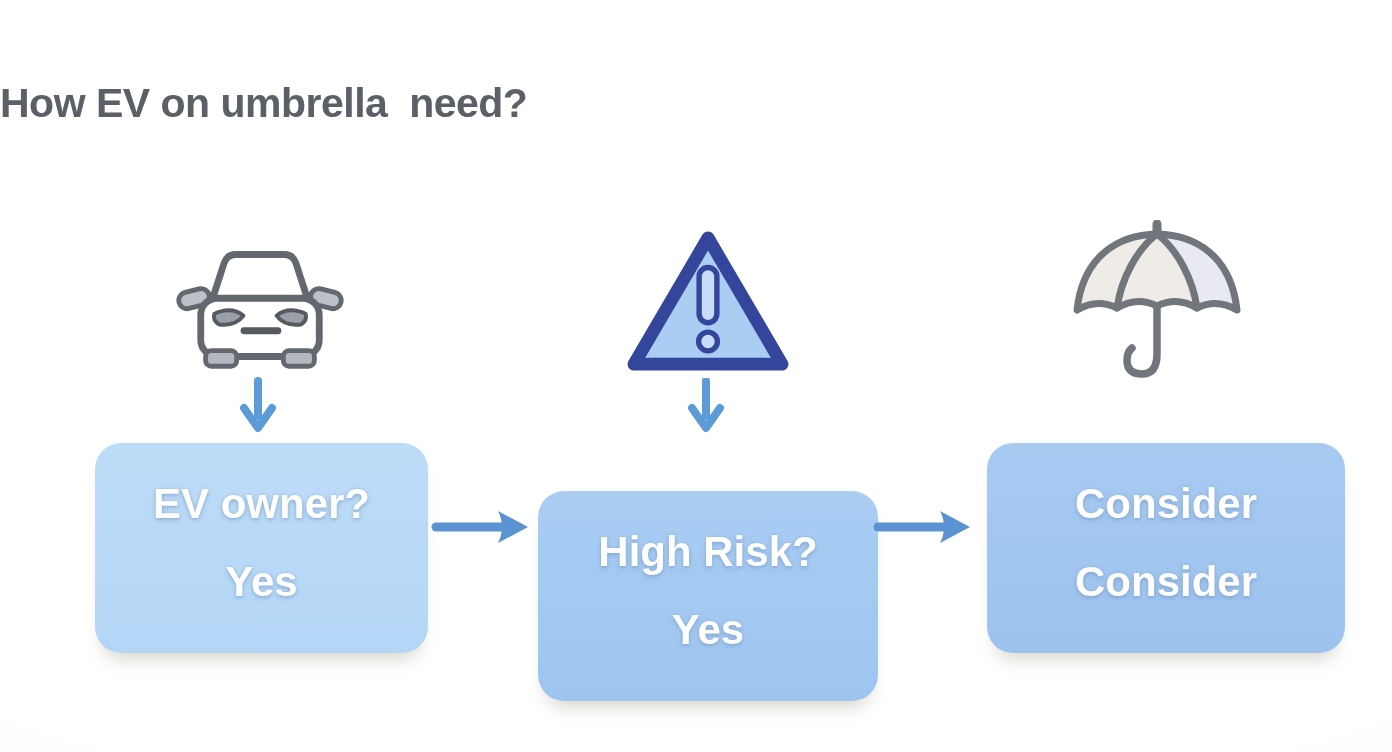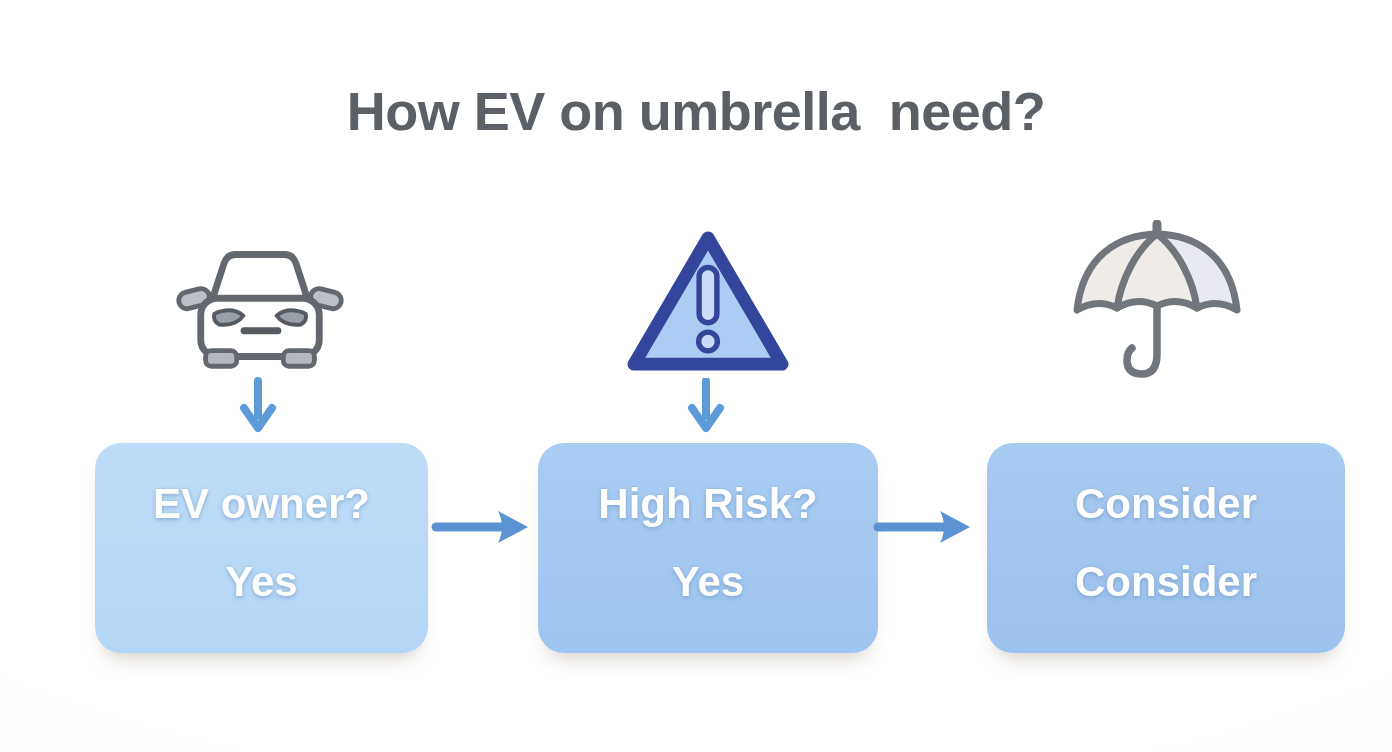--- a/index.html
+++ b/index.html
@@ -7,22 +7,22 @@
     width:1392px; height:752px;
     font-family:"Liberation Sans", sans-serif;
     overflow:hidden;
   }
   .canvas {
     position:relative; width:1392px; height:752px;
     background: radial-gradient(ellipse 130% 110% at 50% 42%, #ffffff 58%, #f8f9fb 100%);
   }
   .title {
     position:absolute; top:80px; left:0; width:1392px;
-    text-align:center;
-    font-size:54px; font-weight:700; letter-spacing:-0.5px;
+    text-align:left;
+    font-size:41px; font-weight:700; letter-spacing:-0.5px;
     color:#5b6067;
     white-space:pre;
   }
   .icon { position:absolute; }
   .icon-car      { left:172px;  top:238px; }
   .icon-triangle { left:624px;  top:226px; }
   .icon-umbrella { left:1066px; top:220px; }
   .darrow { position:absolute; width:40px; height:60px; }
   .darrow-1 { left:238px; top:376px; }
   .darrow-2 { left:686px; top:378px; }
@@ -36,21 +36,21 @@
     padding-bottom:10px; box-sizing:border-box;
     box-shadow:0 14px 18px -9px rgba(165,152,140,0.45);
     gap:16px;
   }
   .box .line {
     font-size:42px; font-weight:700; line-height:62px;
     color:#ffffff;
     text-shadow:0 2px 4px rgba(110,145,190,0.55), 0 0 2px rgba(140,168,205,0.5);
   }
   .box-1 { left:95px;  width:333px; background:linear-gradient(180deg,#bddcf8 0%, #b4d6f6 100%); }
-  .box-2 { left:538px; width:340px; background:linear-gradient(180deg,#a9cdf3 0%, #9ec5f0 100%); }
+  .box-2 { left:538px; width:340px; background:linear-gradient(180deg,#a9cdf3 0%, #9ec5f0 100%);margin-top:48px; }
   .box-3 { left:987px; width:358px; background:linear-gradient(180deg,#a7caf1 0%, #9cc2ee 100%); }
 </style>
 </head>
 <body>
 
 <div class="canvas">
 
   <div class="title">How EV on umbrella  need?</div>
 
   <span class="icon icon-car">

